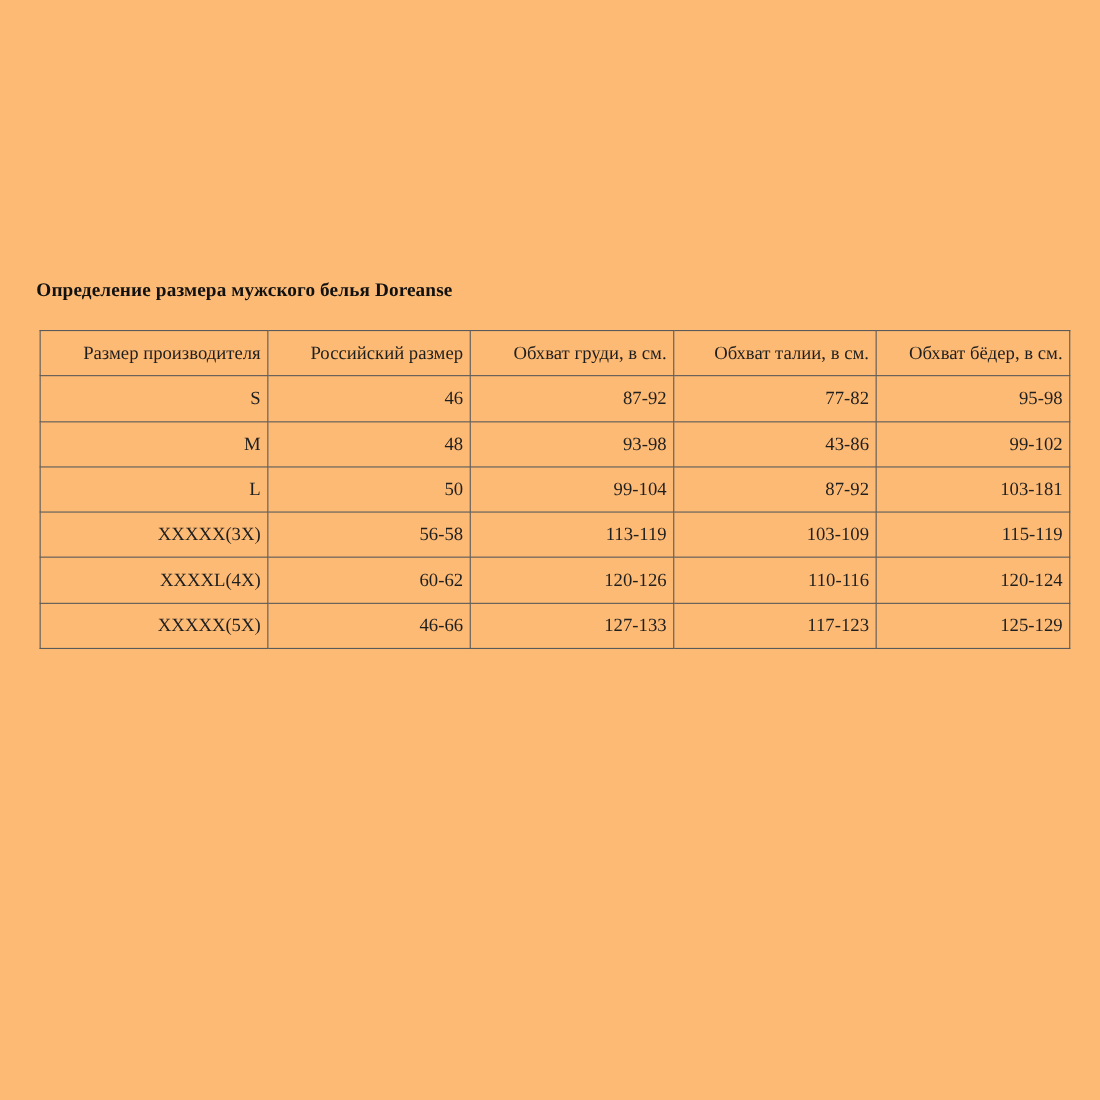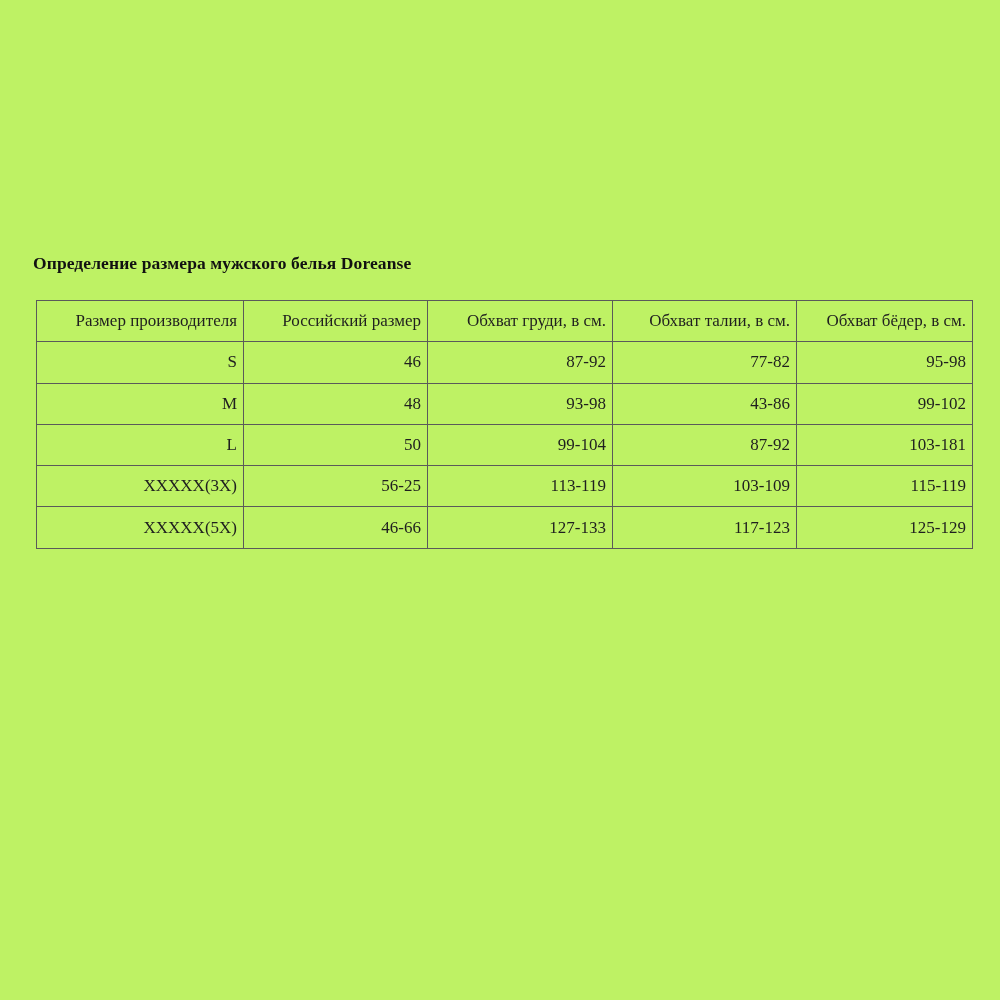--- a/index.html
+++ b/index.html
@@ -8,21 +8,21 @@
     background: #ffffff;
     width: 1000px;
     height: 1000px;
     font-family: "Liberation Serif", "DejaVu Serif", serif;
     color: #1f1f1f;
   }
   .page {
     position: relative;
     width: 1000px;
     height: 1000px;
-    background: #bef264;
+    background: #fdba74;
     overflow: hidden;
   }
   .doc-title {
     position: absolute;
     left: 33px;
     top: 253px;
     font-size: 17.5px;
     font-weight: bold;
     color: #111111;
     white-space: nowrap;
@@ -96,24 +96,31 @@
       </tr>
       <tr>
         <td>L</td>
         <td>50</td>
         <td>99-104</td>
         <td>87-92</td>
         <td>103-181</td>
       </tr>
       <tr>
         <td>XXXXX(3X)</td>
-        <td>56-25</td>
+        <td>56-58</td>
         <td>113-119</td>
         <td>103-109</td>
         <td>115-119</td>
+      </tr>
+      <tr>
+        <td>XXXXL(4X)</td>
+        <td>60-62</td>
+        <td>120-126</td>
+        <td>110-116</td>
+        <td>120-124</td>
       </tr>
       <tr>
         <td>XXXXX(5X)</td>
         <td>46-66</td>
         <td>127-133</td>
         <td>117-123</td>
         <td>125-129</td>
       </tr>
     </tbody>
   </table>

